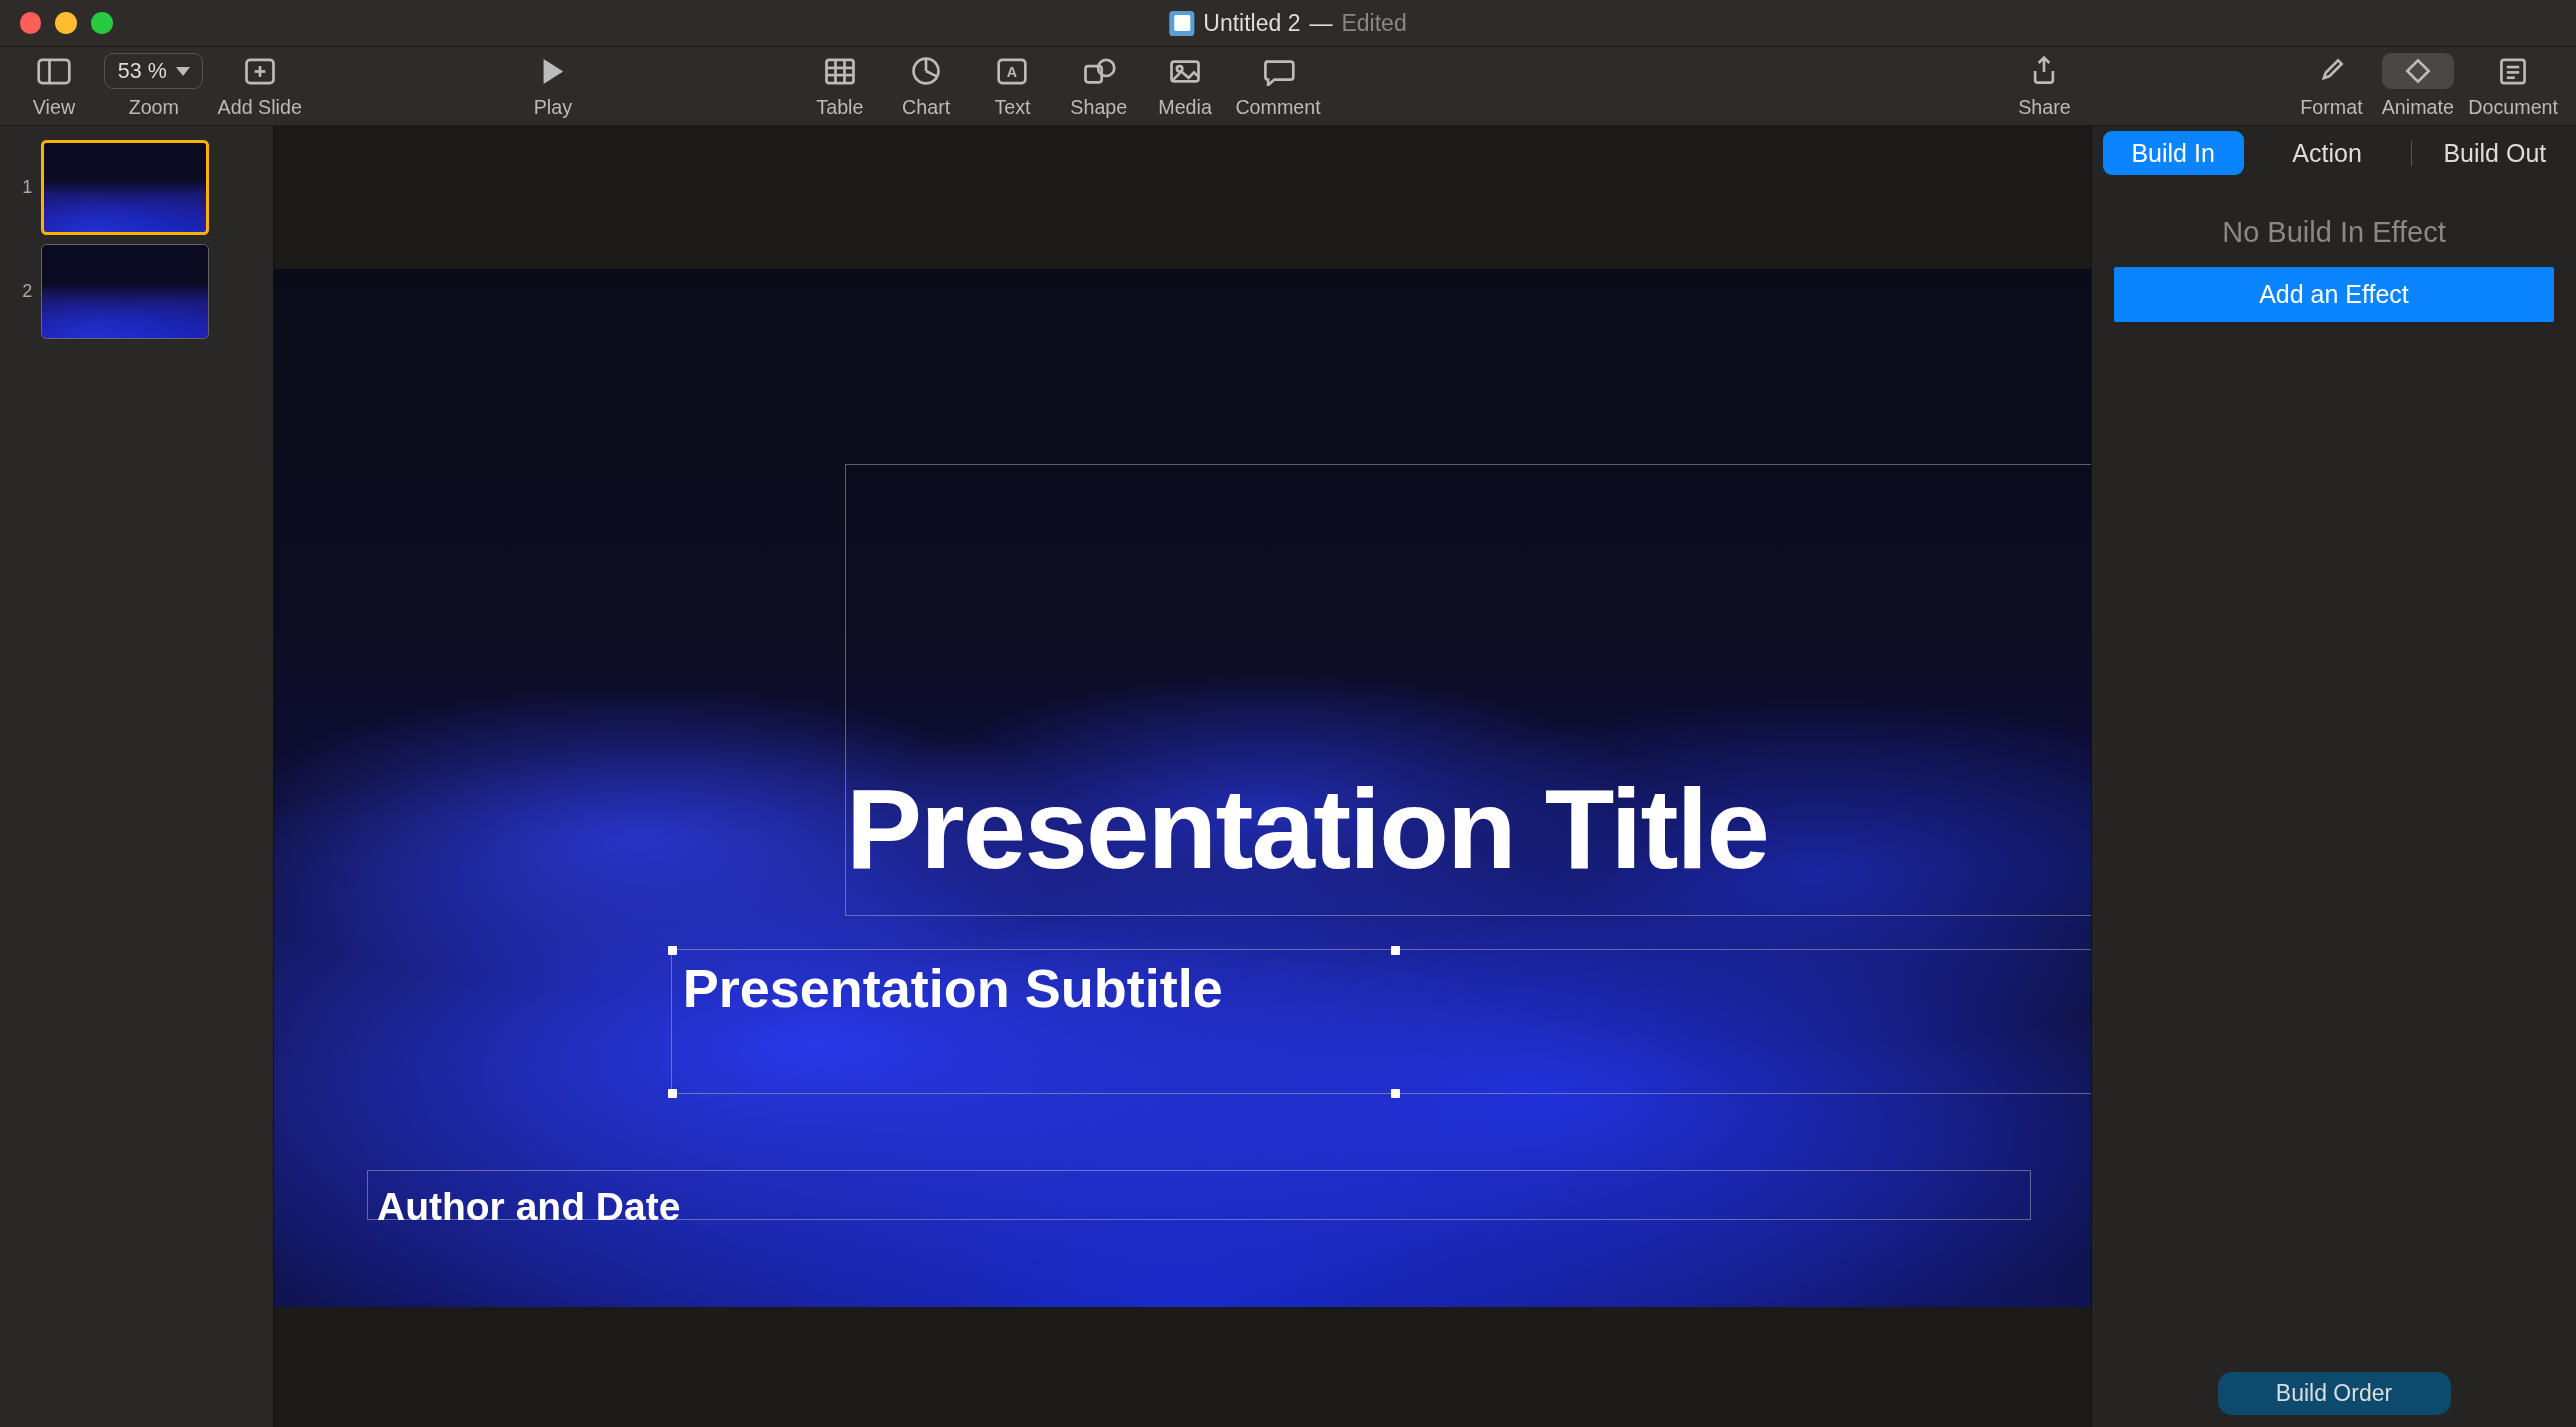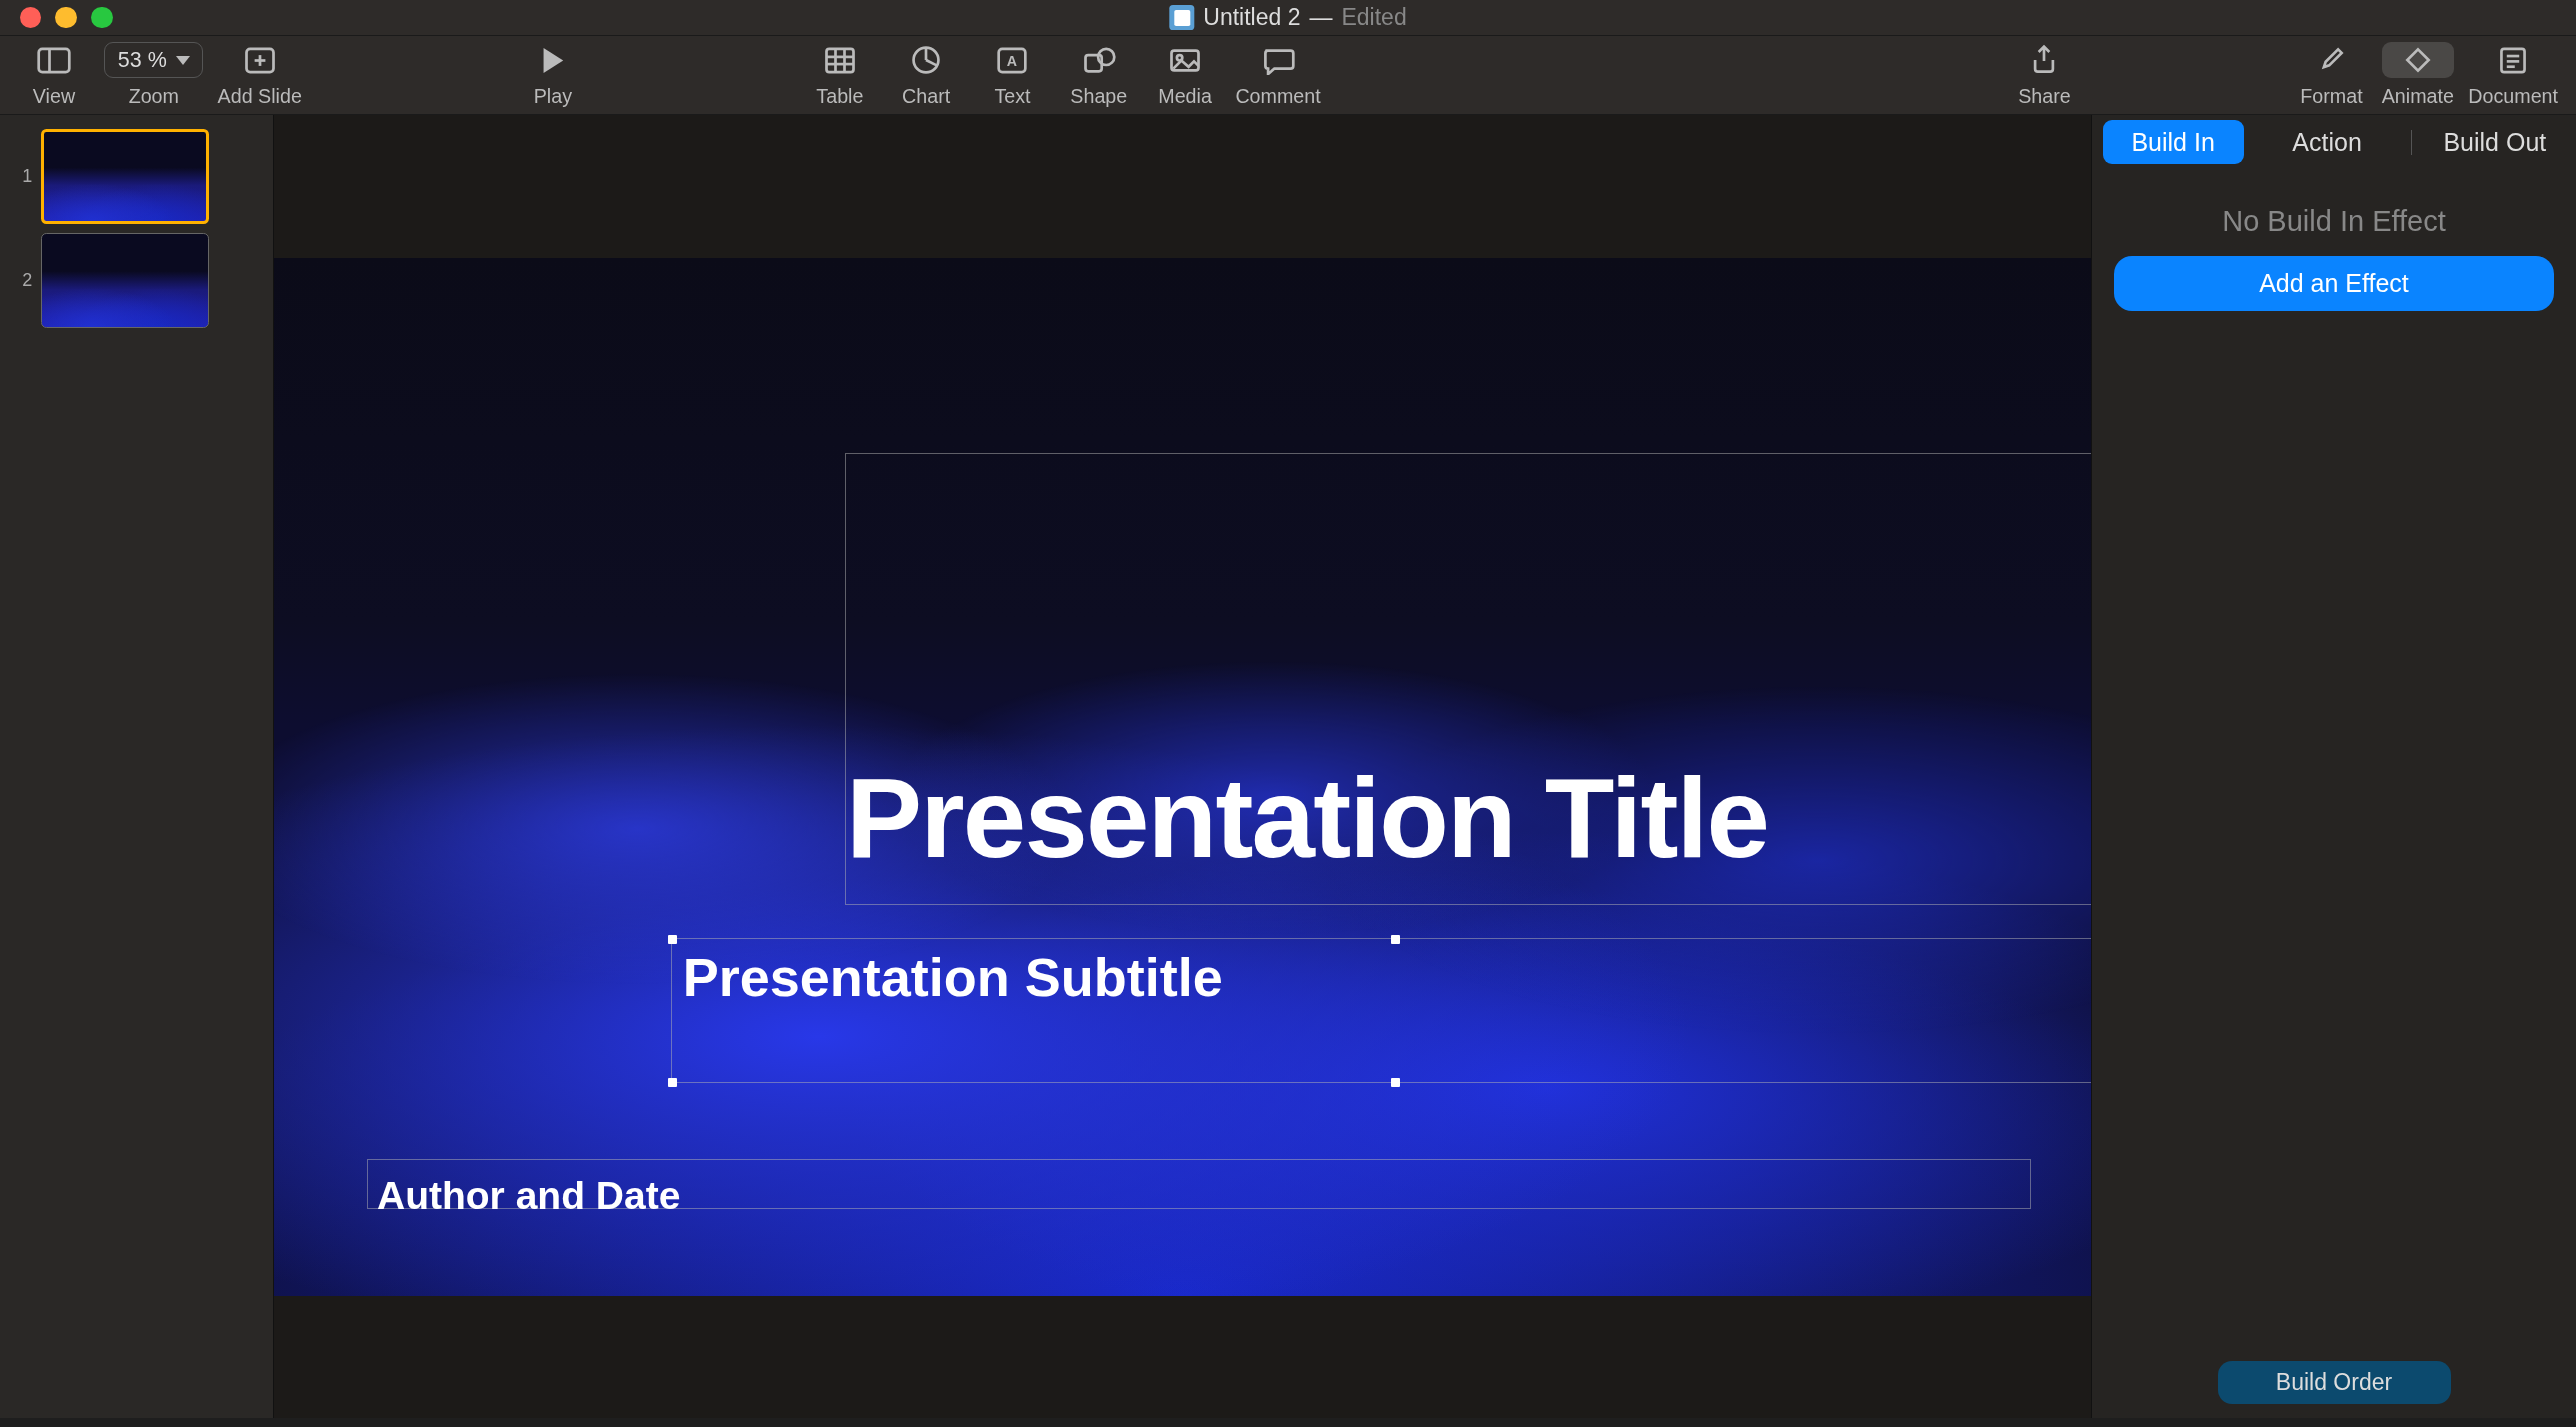--- a/index.html
+++ b/index.html
@@ -13,21 +13,21 @@
 body {
   background: #1e1e1e;
   color: #ccc;
   width: 2576px;
   height: 1428px;
   overflow: hidden;
 }
 
 
 .titlebar {
-  height: 36px;
+  height: 47px;
   background: #2e2b29;
   display: flex;
   align-items: center;
   position: relative;
   border-bottom: 0.9px solid #1a1a1a;
 }
 
 .window-controls {
   display: flex;
   gap: 14.3px;
@@ -339,21 +339,21 @@
   color: #888;
   margin: 18px 0;
 }
 
 .add-effect-btn {
   width: 440px;
   height: 55px;
   background: #0a84ff;
   color: #fff;
   border: none;
-  border-radius: 18px;
+  border-radius: 2px;
   font-size: 25px;
   cursor: default;
 }
 
 .inspector-footer {
   padding: 14.3px;
   display: flex;
   justify-content: center;
 }
 

